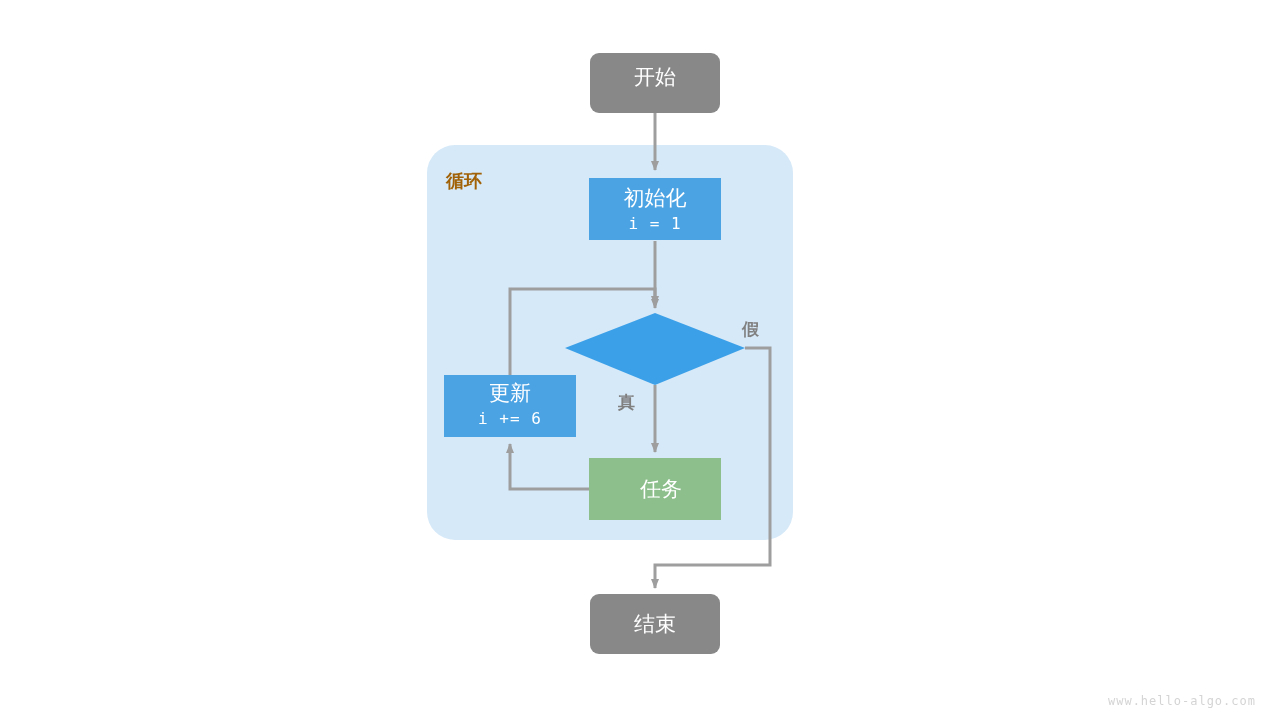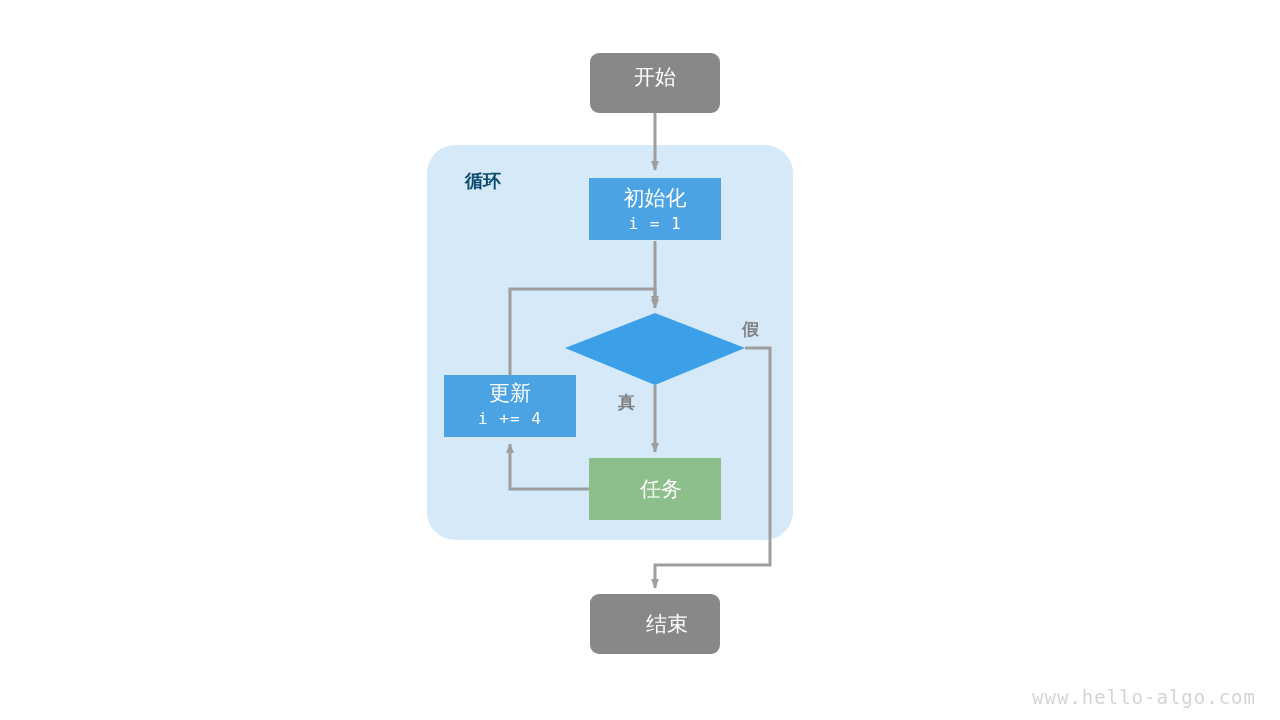--- a/index.html
+++ b/index.html
@@ -48,34 +48,34 @@
   .edge-label {
     position: absolute;
     font-family: "DejaVu Sans", "Liberation Sans", sans-serif;
     font-size: 17px;
     font-weight: bold;
     color: #808080;
     white-space: nowrap;
   }
   #loop-title {
     position: absolute;
-    left: 465px;
+    left: 446px;
     top: 169px;
     font-family: "DejaVu Sans", "Liberation Sans", sans-serif;
     font-size: 18px;
     font-weight: bold;
-    color: #0c4a6e;
+    color: #a16207;
     white-space: nowrap;
   }
   #watermark {
     position: absolute;
     right: 24px;
     bottom: 12px;
     font-family: "DejaVu Sans Mono", "Liberation Mono", monospace;
-    font-size: 19px;
+    font-size: 12px;
     letter-spacing: 1px;
     color: #d4d4d4;
     white-space: nowrap;
   }
 </style>
 </head>
 <body>
 
 <div id="canvas">
 
@@ -117,28 +117,28 @@
   </div>
 
   <div class="node-label" style="left:589px; top:178px; width:132px; height:66px;">
     <span class="cjk">初始化</span>
     <span class="code">i = 1</span>
   </div>
 
 
   <div class="node-label" style="left:444px; top:375px; width:132px; height:62px;">
     <span class="cjk">更新</span>
-    <span class="code">i += 4</span>
+    <span class="code">i += 6</span>
   </div>
 
   <div class="node-label" style="left:589px; top:458px; width:144px; height:62px;">
     <span class="cjk">任务</span>
   </div>
 
-  <div class="node-label" style="left:590px; top:594px; width:130px; height:60px;padding-left:12px;">
+  <div class="node-label" style="left:590px; top:594px; width:130px; height:60px;">
     <span class="cjk">结束</span>
   </div>
 
   <div class="edge-label" style="left:618px; top:391px;">真</div>
 
   <div class="edge-label" style="left:742px; top:318px;">假</div>
 
   <div id="watermark">www.hello-algo.com</div>
 
 </div>

